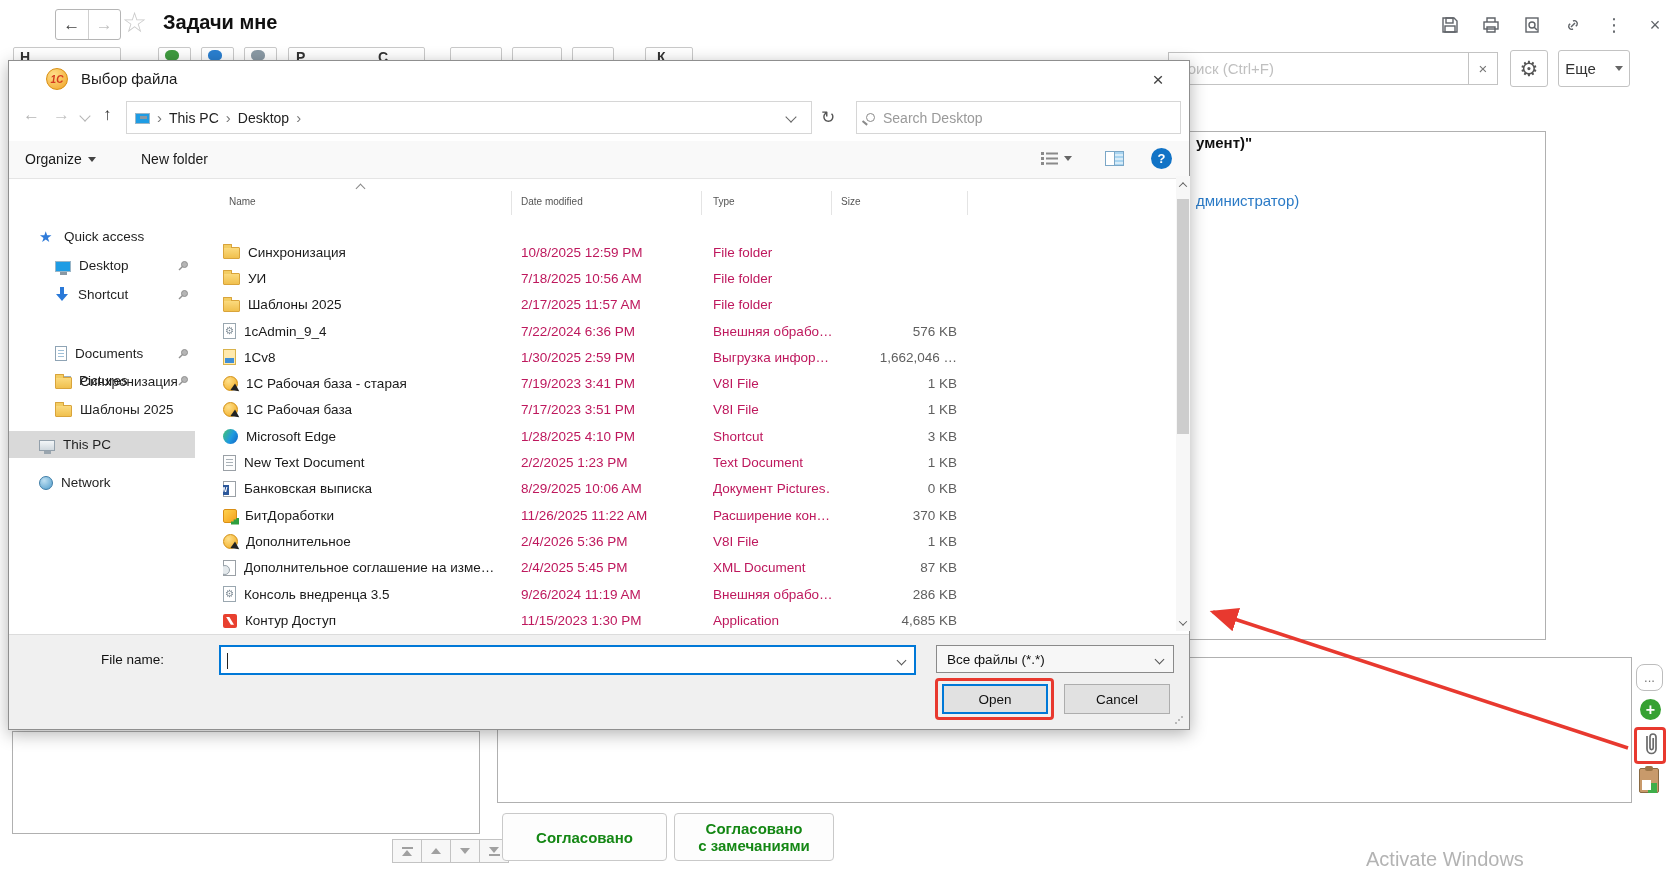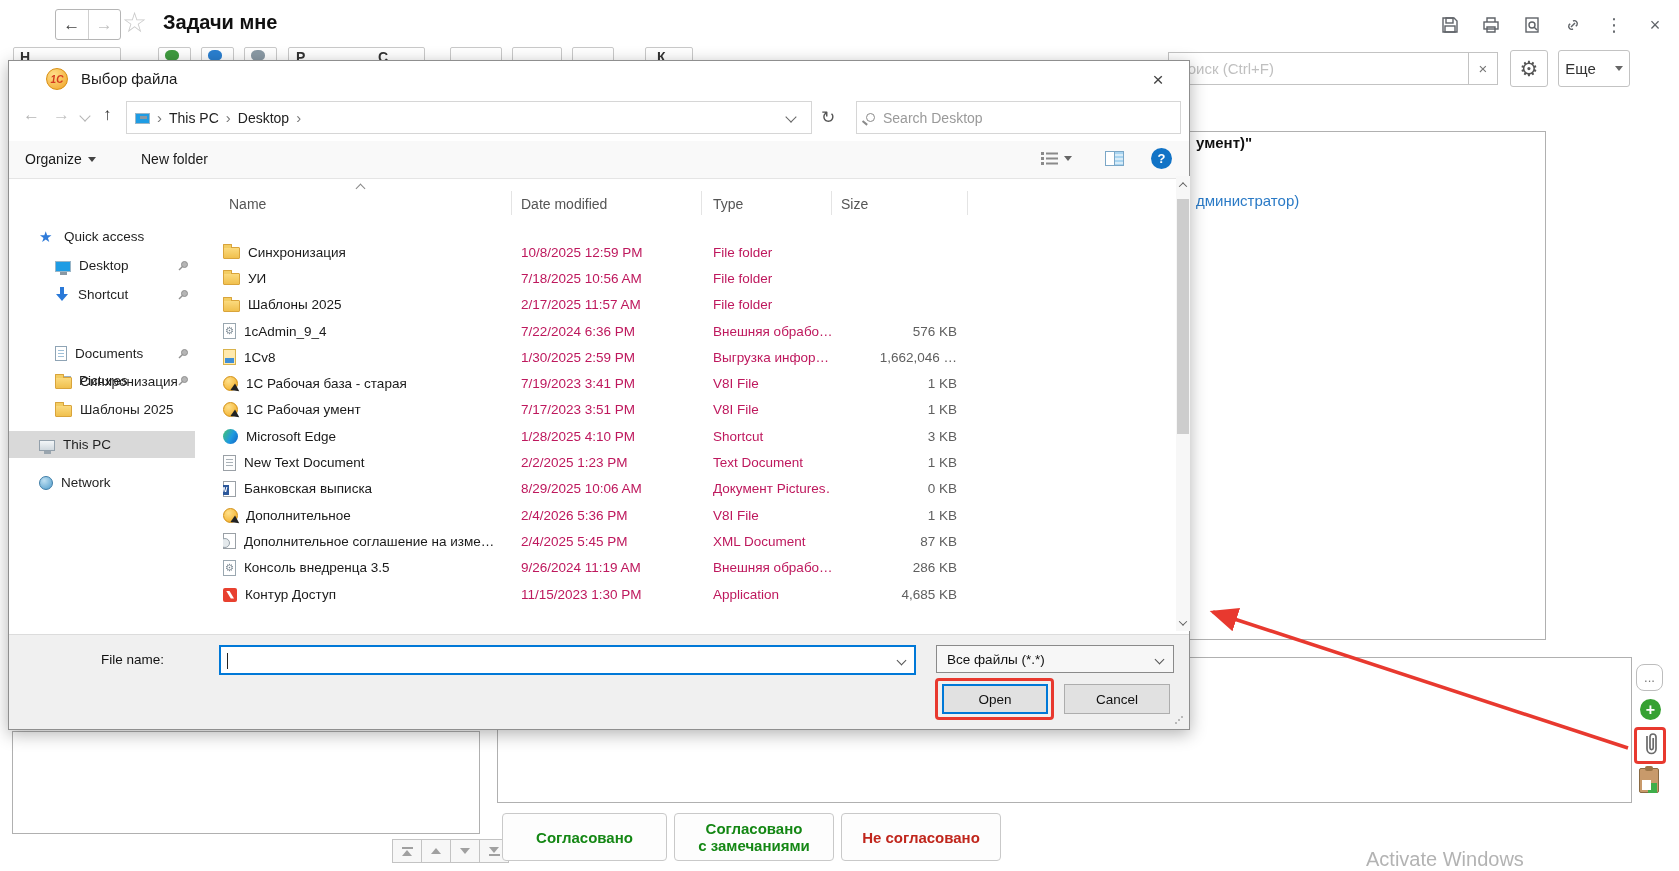--- a/index.html
+++ b/index.html
@@ -94,21 +94,21 @@
 
   
   .dlg-sidebar { position:absolute; left:0; top:150px; width:198px; bottom:95px; }
   .side-item { position:absolute; left:0; width:186px; height:27px; display:flex; align-items:center; gap:8px; font-size:13.5px; color:#1f1f1f; cursor:pointer; }
   .side-item.lvl0 { padding-left:30px; }
   .side-item.lvl1 { padding-left:46px; }
   .side-item.sel { background:#d9d9d9; }
   .side-item .pin { margin-left:auto; margin-right:6px; }
 
   
-  .list-headers { position:absolute; left:200px; top:130px; width:980px; height:26px; font-size:14px; color:#555; }
+  .list-headers { position:absolute; left:200px; top:130px; width:980px; height:26px; font-size:10px; color:#555; }
   .lh { position:absolute; top:5px; cursor:pointer; }
   .sortchev { position:absolute; left:148px; top:-6px; width:7px; height:7px; border-left:1.4px solid #888; border-top:1.4px solid #888; transform:rotate(45deg); cursor:pointer; }
   .colsep { position:absolute; top:0; width:1px; height:24px; background:#e4e4e4; }
   .rows { position:absolute; left:200px; top:178px; width:756px; }
   .frow { position:relative; height:26.3px; cursor:pointer; }
   .c-name { position:absolute; left:14px; top:0; height:26.3px; display:flex; align-items:center; gap:8px; color:#1a1a1a; font-size:13.5px; width:290px; overflow:hidden; white-space:nowrap; }
   .c-date,.c-type { position:absolute; top:0; height:26.3px; display:flex; align-items:center; color:#be185d; font-size:13.5px; white-space:nowrap; }
   .c-date { left:312px; } .c-type { left:504px; width:118px; overflow:hidden; }
   .c-size { position:absolute; left:620px; width:128px; top:0; height:26.3px; display:flex; align-items:center; justify-content:flex-end; color:#5f5f5f; font-size:13.5px; }
 
@@ -288,23 +288,20 @@
   </div>
 
   <div class="abs appr-row" id="apprRow">
       <div class="appr" style="color: rgb(20, 135, 20); min-width: 165px;">
         <div>Согласовано</div>
       </div>
       <div class="appr" style="color: rgb(20, 135, 20); min-width: 160px;">
         <div>Согласовано</div>
         <div>с замечаниями</div>
       </div>
-      <div class="appr" style="color: rgb(192, 38, 28); min-width: 160px;">
-        <div>Не согласовано</div>
-      </div>
     </div>
   <div class="abs watermark">Activate Windows</div>
 
   <div class="abs dialog">
     <div class="dlg-title">
       <span class="logo-1c">1С</span>
       <span class="dlg-title-text">Выбор файла</span>
       <span class="dlg-close">×</span>
     </div>
 
@@ -473,21 +470,21 @@
             <span class="ic ic-v8i"></span>
             <span>1С Рабочая база - старая</span>
           </div>
           <div class="c-date">7/19/2023 3:41 PM</div>
           <div class="c-type">V8I File</div>
           <div class="c-size">1 KB</div>
         </div>
         <div class="frow">
           <div class="c-name">
             <span class="ic ic-v8i"></span>
-            <span>1С Рабочая умент</span>
+            <span>1С Рабочая база</span>
           </div>
           <div class="c-date">7/17/2023 3:51 PM</div>
           <div class="c-type">V8I File</div>
           <div class="c-size">1 KB</div>
         </div>
         <div class="frow">
           <div class="c-name">
             <span class="ic ic-edge"></span>
             <span>Microsoft Edge</span>
           </div>
@@ -505,20 +502,29 @@
           <div class="c-size">1 KB</div>
         </div>
         <div class="frow">
           <div class="c-name">
             <span class="ic ic-word"></span>
             <span>Банковская выписка</span>
           </div>
           <div class="c-date">8/29/2025 10:06 AM</div>
           <div class="c-type">Документ Pictures…</div>
           <div class="c-size">0 KB</div>
+        </div>
+        <div class="frow">
+          <div class="c-name">
+            <span class="ic ic-cfe"></span>
+            <span>БитДоработки</span>
+          </div>
+          <div class="c-date">11/26/2025 11:22 AM</div>
+          <div class="c-type">Расширение кон…</div>
+          <div class="c-size">370 KB</div>
         </div>
         <div class="frow">
           <div class="c-name">
             <span class="ic ic-v8i"></span>
             <span>Дополнительное</span>
           </div>
           <div class="c-date">2/4/2026 5:36 PM</div>
           <div class="c-type">V8I File</div>
           <div class="c-size">1 KB</div>
         </div>

